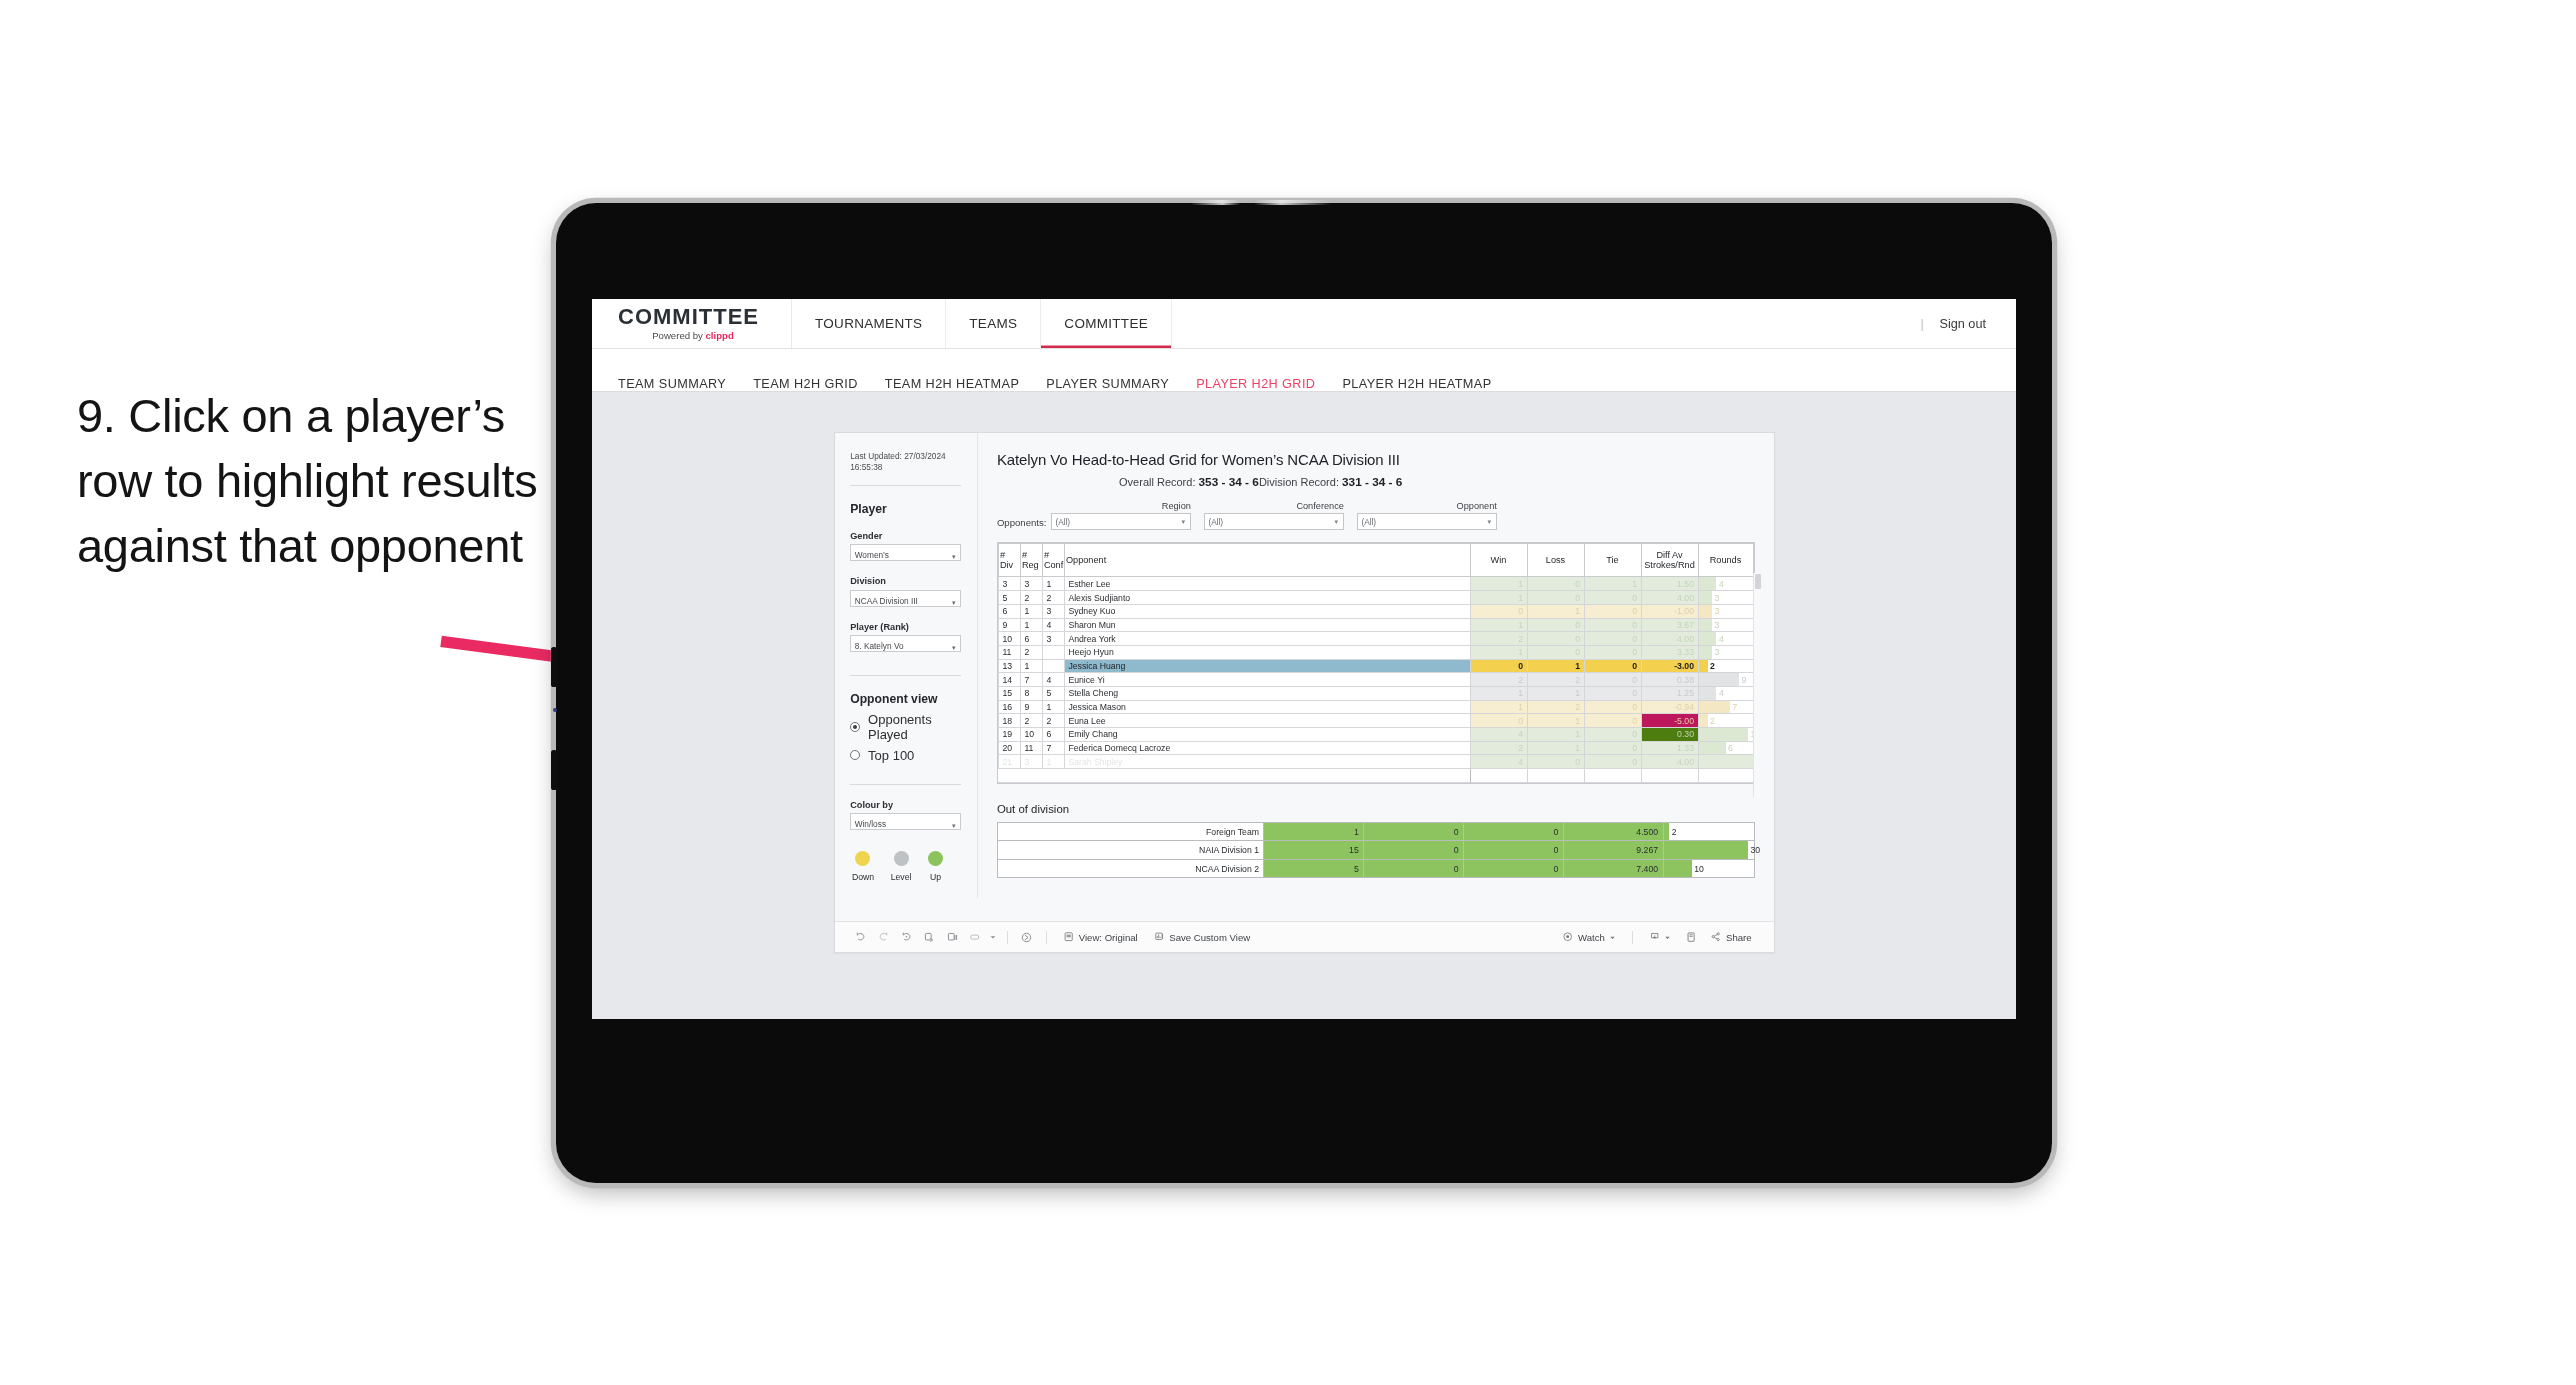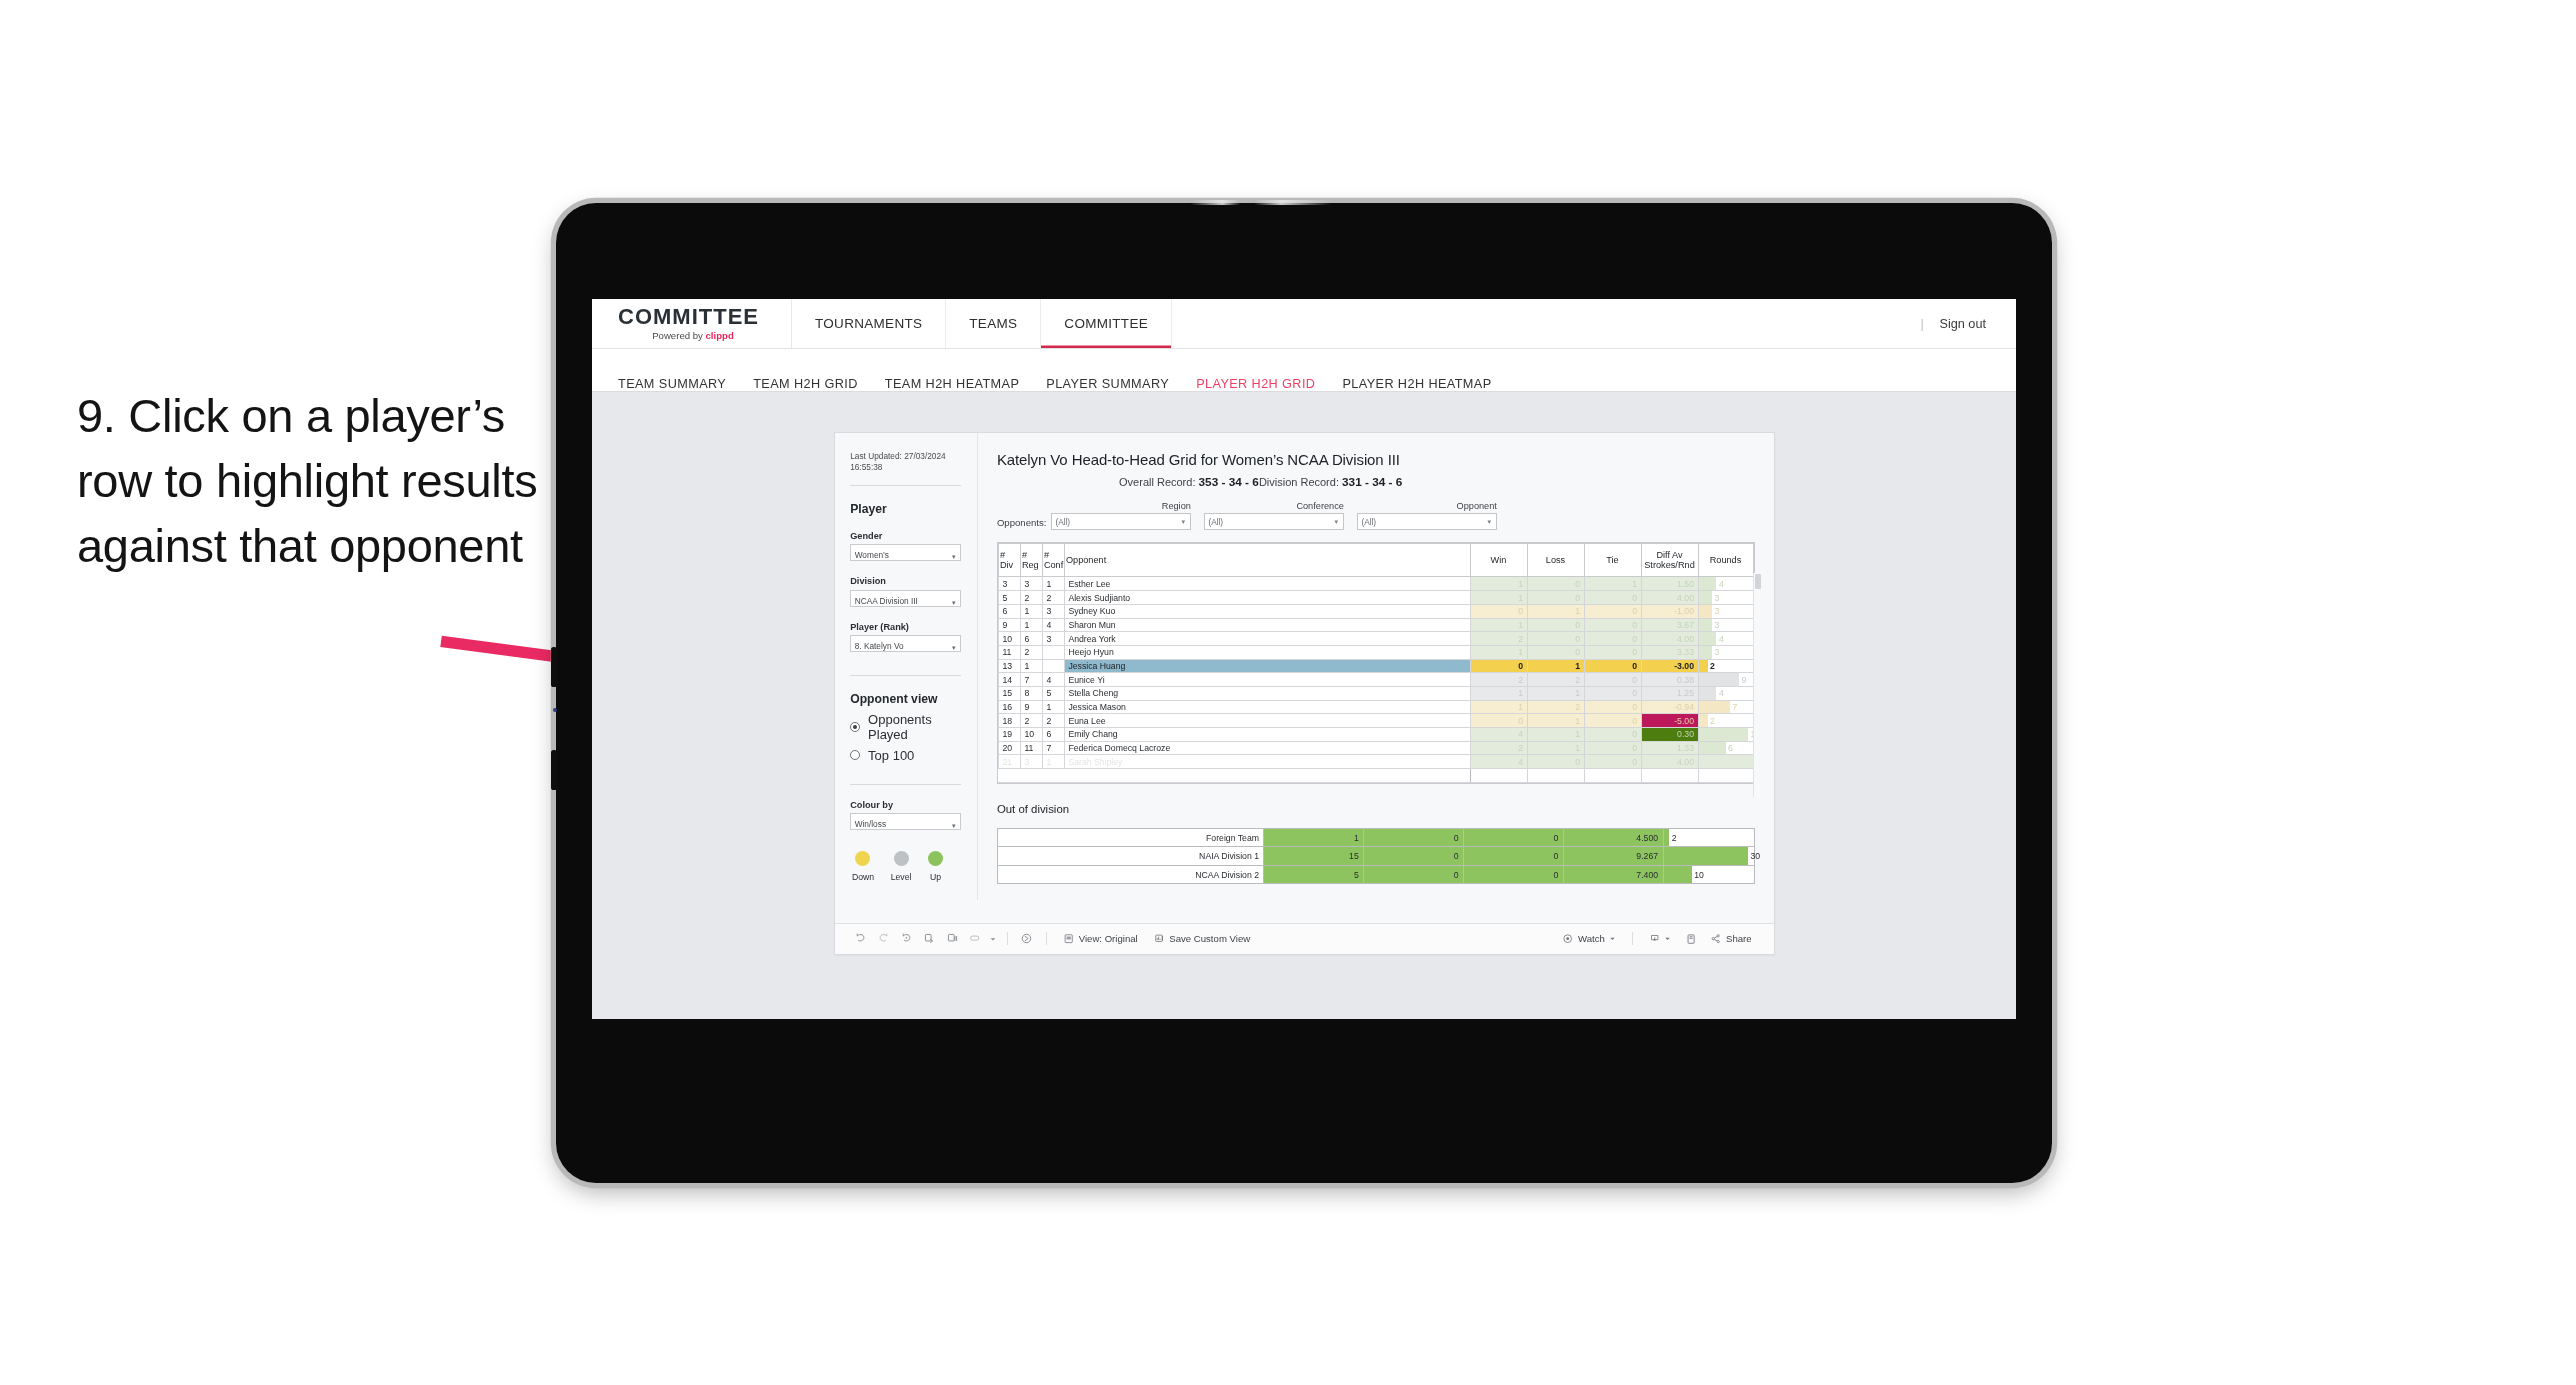--- a/index.html
+++ b/index.html
@@ -151,21 +151,21 @@
   tr.sel td.c-rounds{background:#ffffff !important;}
   .spacer-row td{height:33px;border-top:0.9px solid #b9bbbe;}
   .clip-row td{height:4.4px;overflow:hidden;color:rgba(0,0,0,.18);border-bottom:none;}
   #vscroll{
     position:absolute;right:-7.9px;top:30px;width:7px;height:224px;background:#f8f9fa;
     border-left:0.9px solid #e0e2e5;cursor:pointer;
   }
   #vscroll-thumb{position:absolute;left:0.9px;top:0.9px;width:6.1px;height:15px;background:#d2d4d7;border-radius:0.9px;}
 
   
-  #ood-title{font-size:11.4px;color:#1d2024;margin:19px 0 13px 0;}
+  #ood-title{font-size:11.4px;color:#1d2024;margin:19px 0 7px 0;}
   table.ood{border-collapse:collapse;width:100%;table-layout:fixed;font-size:8.7px;color:#2a2d31;}
   table.ood td{border:0.9px solid #b9bbbe;height:17.5px;padding:0 4.4px;background:#fff;}
   .ood-name{width:auto;text-align:right;}
   .ood-num{width:90px;text-align:right;background:#8dc45f !important;}
   .ood-rounds{width:90px;text-align:left;position:relative;padding:0 !important;}
 
   
   #tb-toolbar{
     height:30px;border-top:0.9px solid #e0e2e5;background:#fbfbfc;
     display:flex;align-items:center;padding:0 14px;margin-top:23px;

